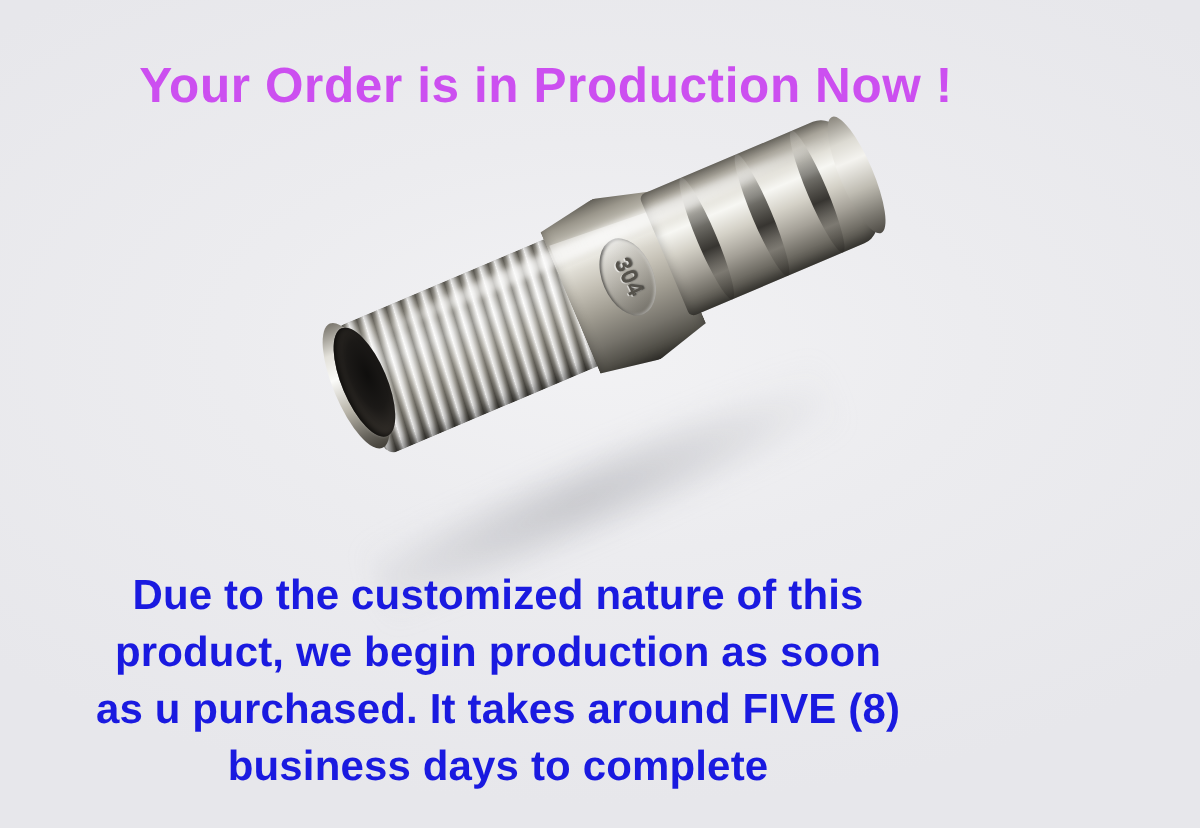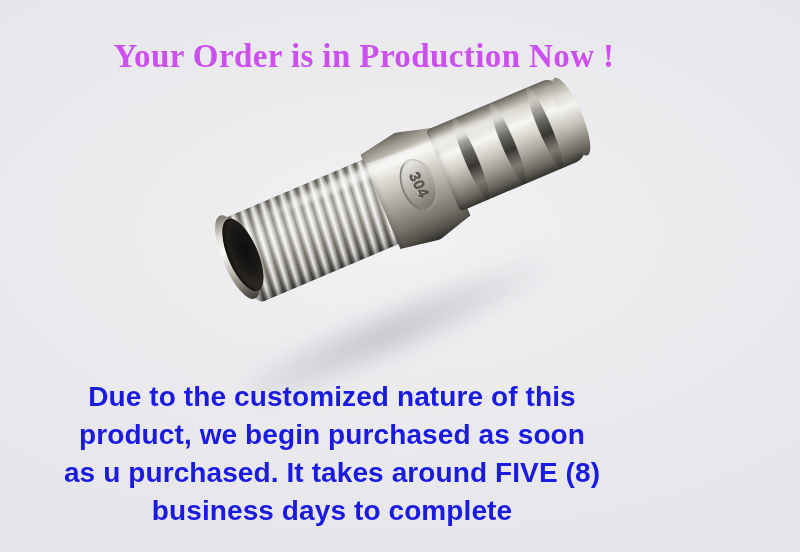--- a/index.html
+++ b/index.html
@@ -29,21 +29,20 @@
     position: absolute;
     top: 38px;
     left: 0;
     width: 728px;
     text-align: center;
     font-size: 33px;
     font-weight: bold;
     letter-spacing: 0.4px;
     color: #cc4ff0;
     white-space: nowrap;
-    font-family: Liberation Serif, serif;
   }
 
   
   .product-stage {
     position: absolute;
     left: 210px;
     top: 130px;
     width: 420px;
     height: 250px;
   }
@@ -301,18 +300,18 @@
       <div class="barb-ring r2"></div>
       <div class="barb-ring r3"></div>
       <div class="barb-tip"></div>
 
       <div class="spec-hi"></div>
     </div>
   </div>
 
   <div class="body-copy">
     <span class="line">Due to the customized nature of this</span>
-    <span class="line">product, we begin purchased as soon</span>
+    <span class="line">product, we begin production as soon</span>
     <span class="line">as u purchased. It takes around FIVE (8)</span>
     <span class="line">business days to complete</span>
   </div>
 
 </div>
 
 </body></html>

